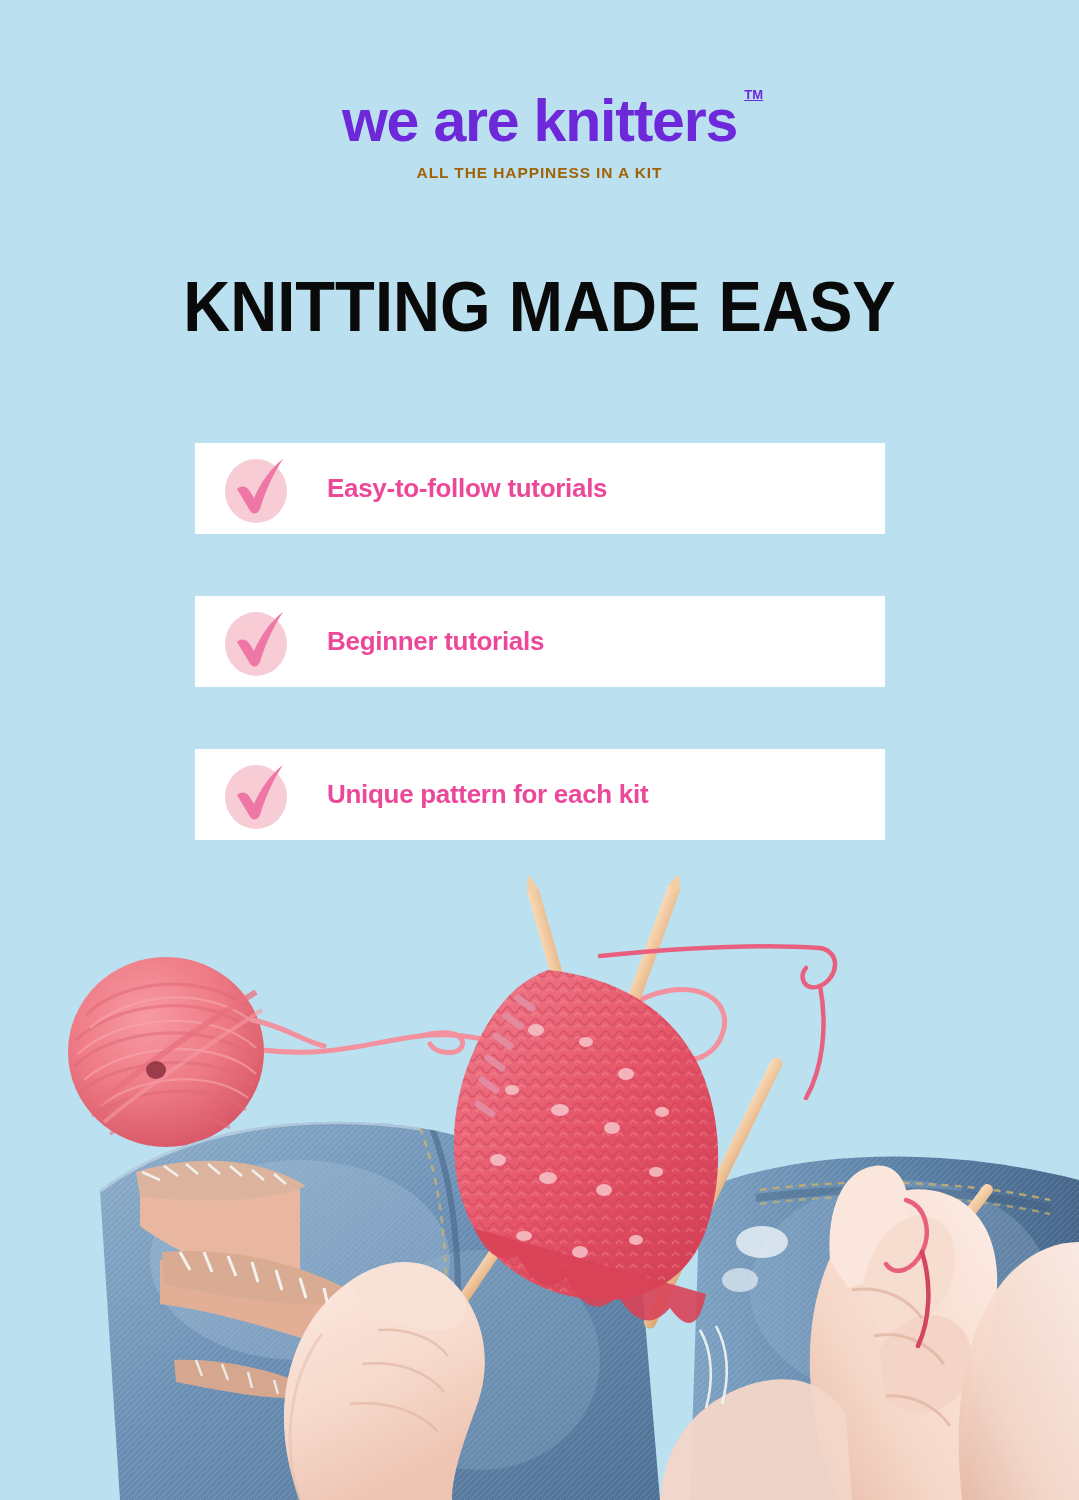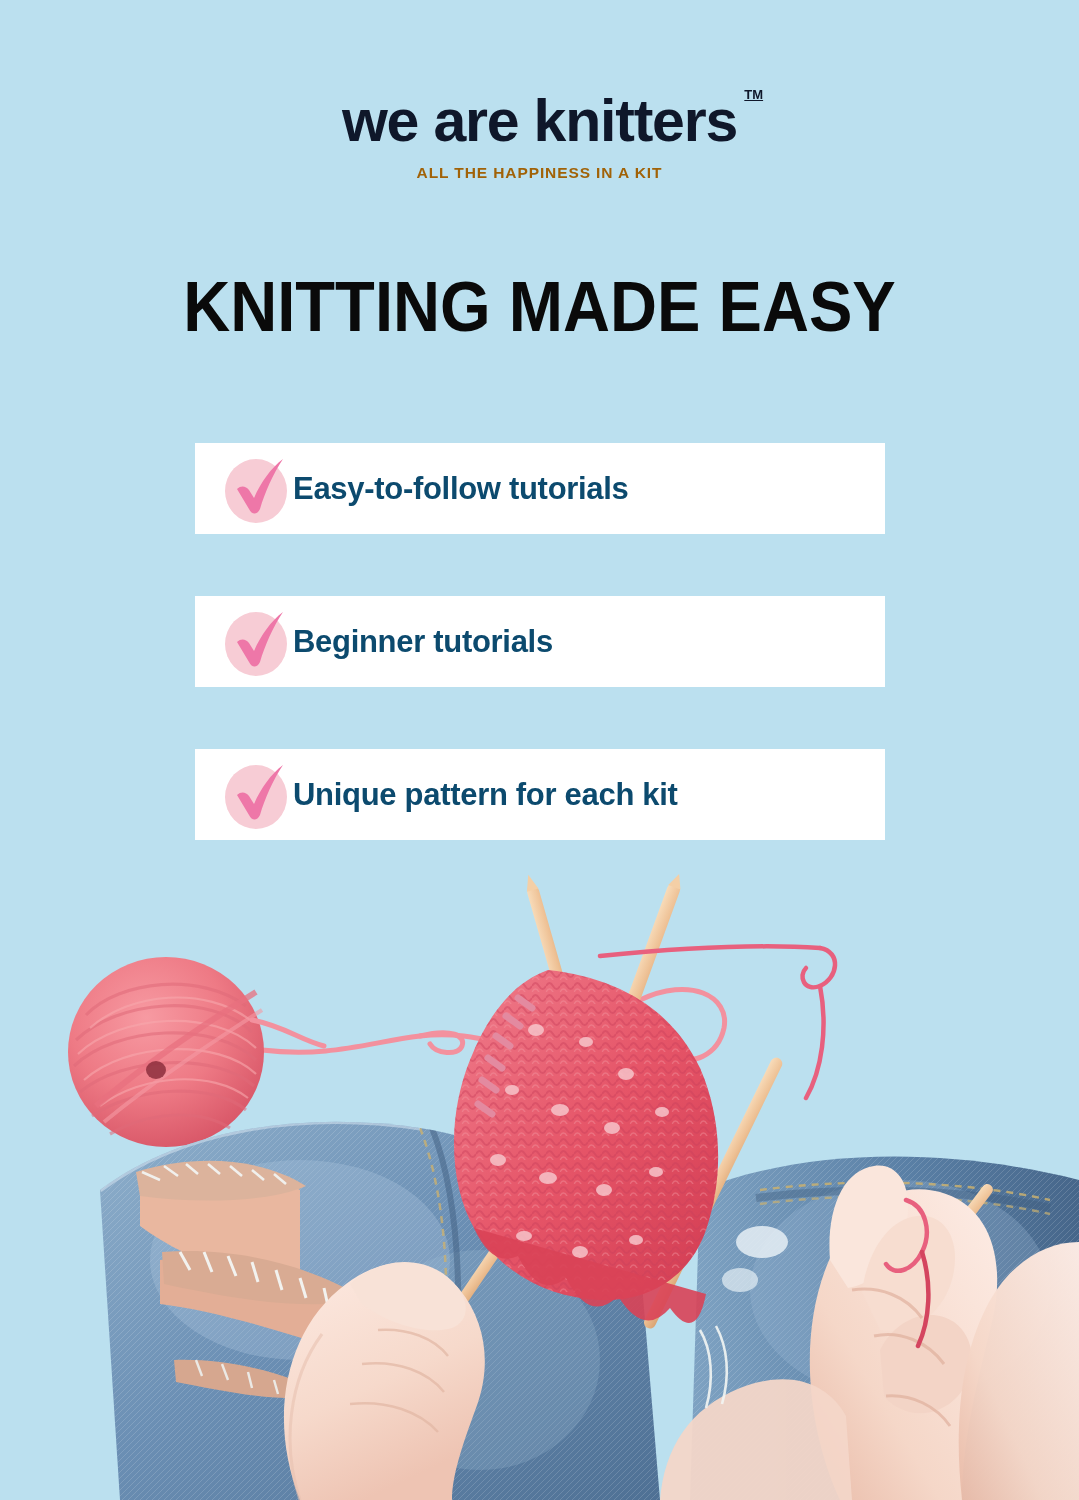--- a/index.html
+++ b/index.html
@@ -25,21 +25,21 @@
     text-align:center;
   }
   .logo-wordmark {
     display:inline-block;
     position:relative;
     font-family:"Liberation Sans", sans-serif;
     font-weight:bold;
     font-size:59px;
     line-height:1;
     letter-spacing:-1.2px;
-    color:#0f172a;
+    color:#6d28d9;
   }
   .logo-tm {
     position:absolute;
     top:-4px; right:-26px;
     font-size:13px;
     font-weight:bold;
     letter-spacing:0;
     line-height:1;
     text-decoration:underline;
   }
@@ -95,23 +95,24 @@
     width:62px; height:64px;
     border-radius:50%;
     background:#f7ccd5;
   }
   .check-mark {
     position:absolute;
     left:0; top:0;
     width:72px; height:72px;
   }
   .badge-label {
-    font-size:31px;
+    font-size:26px;
     font-weight:bold;
-    color:#0c4a6e;
+    color:#ec4899;
+    margin-left:34px;
     letter-spacing:-0.3px;
     white-space:nowrap;
   }
 
   
   .photo {
     position:absolute;
     left:0; bottom:0;
     width:1079px;
     height:640px;

